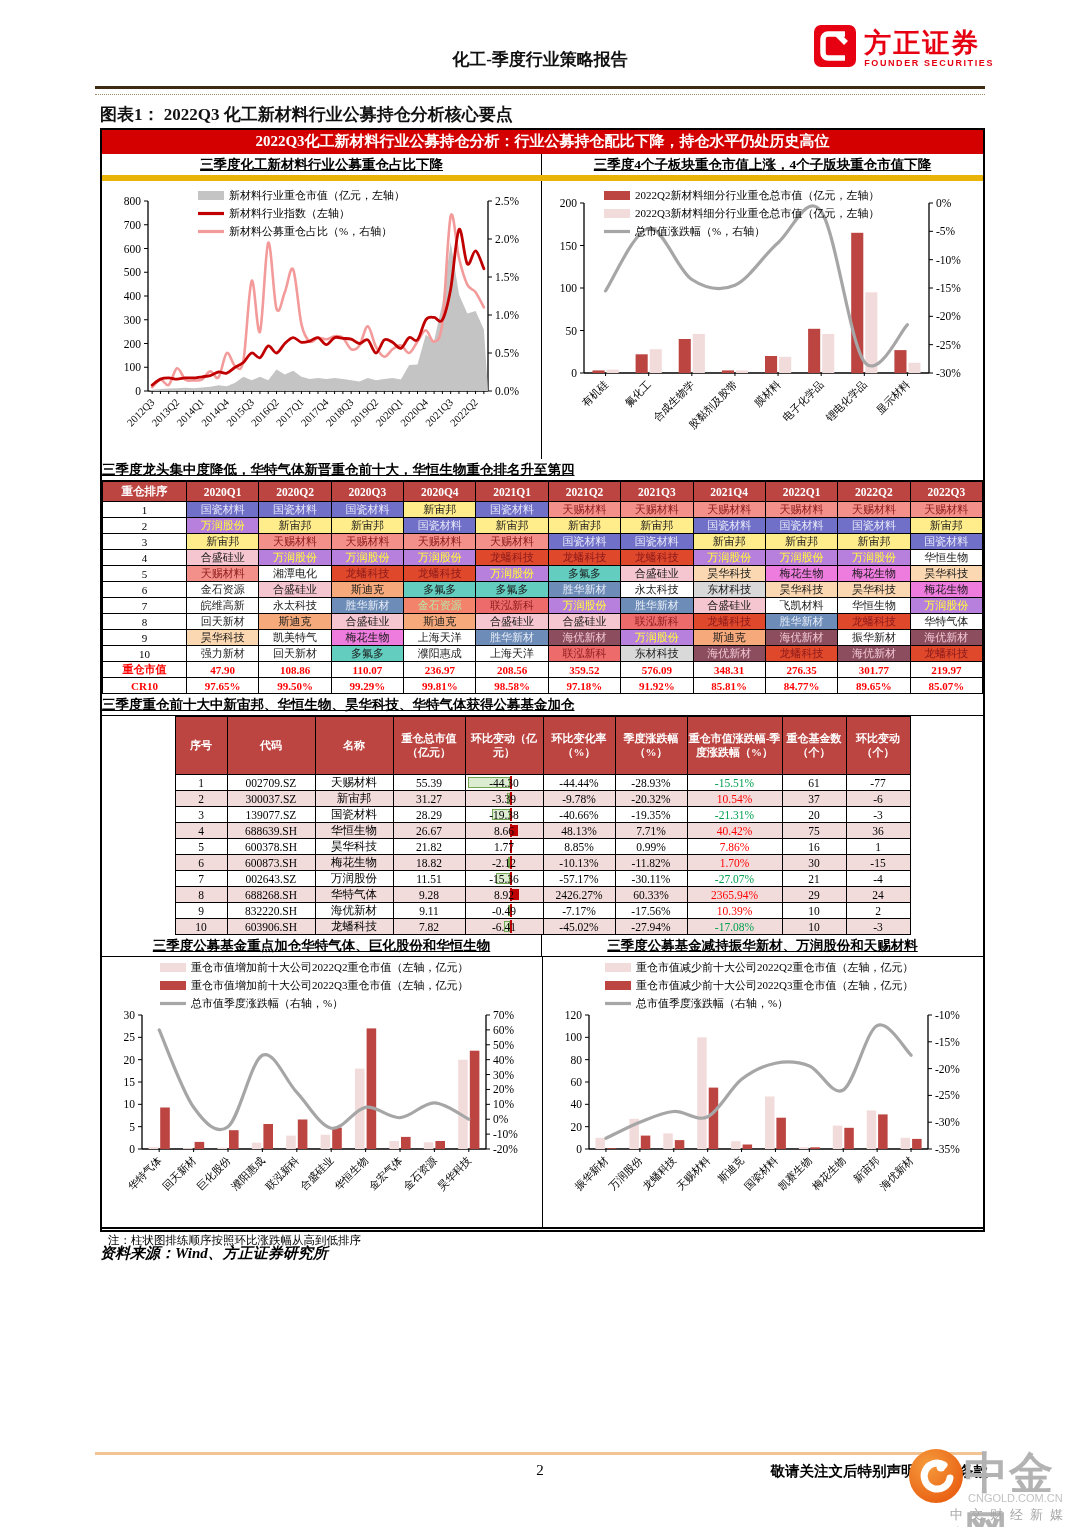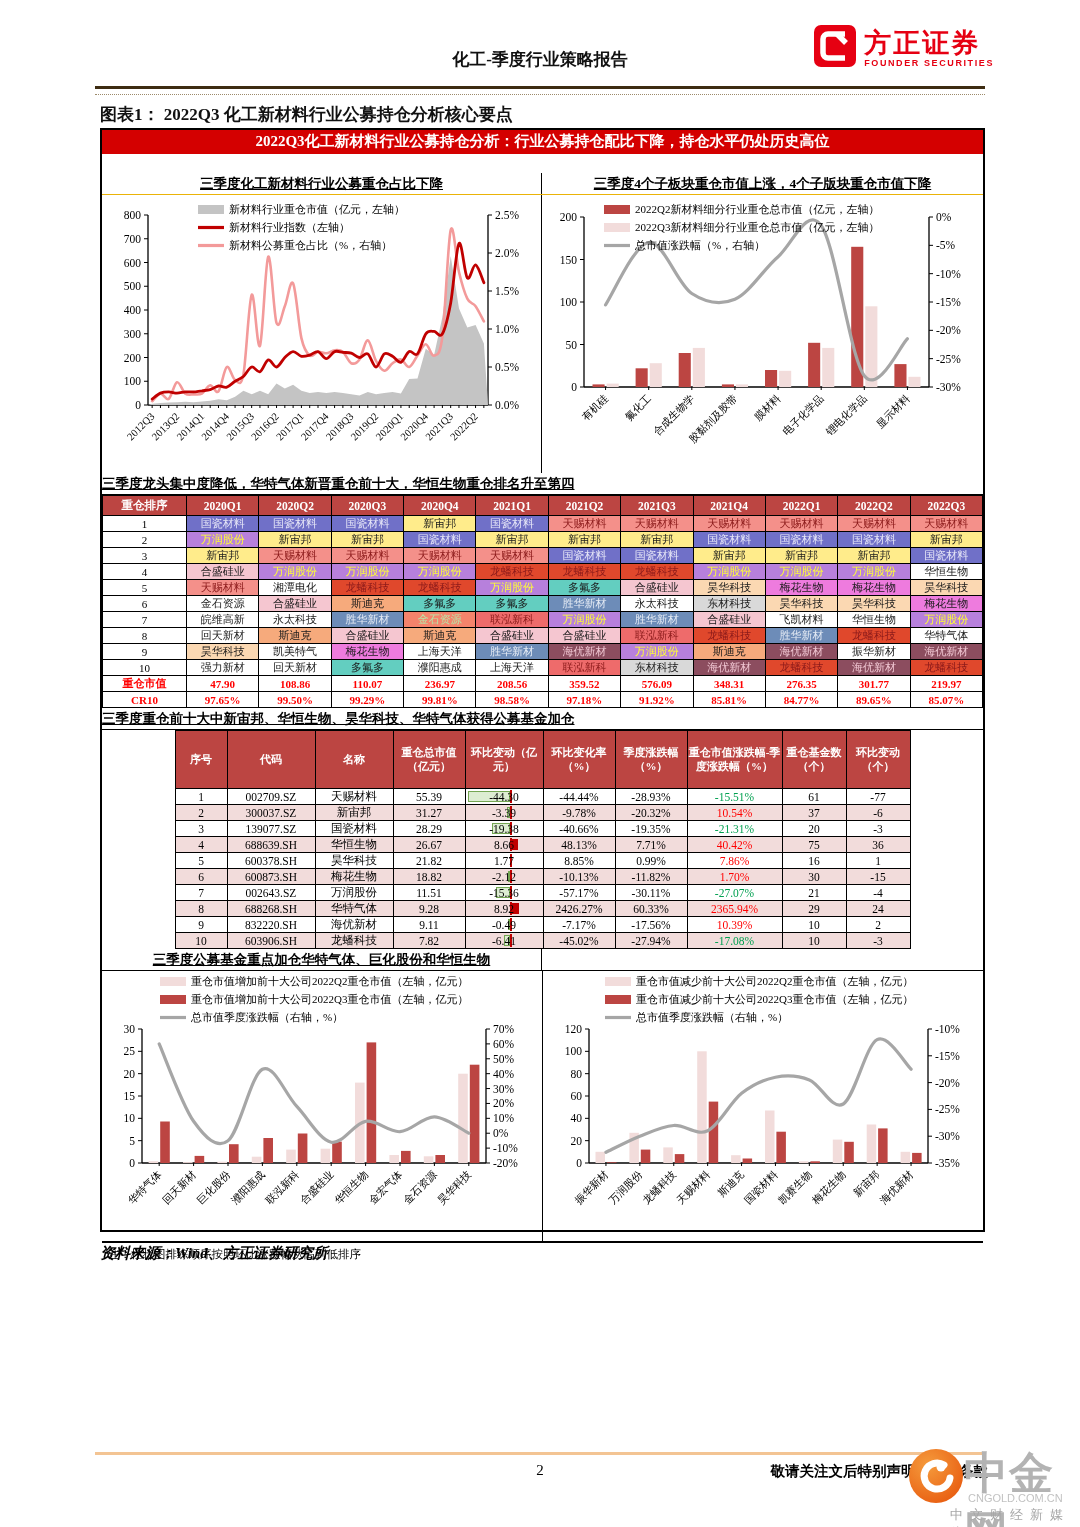--- a/index.html
+++ b/index.html
@@ -10,21 +10,21 @@
   .logo { position:absolute; top:24px; right:86px; display:flex; align-items:flex-end; gap:7px; }
   .logo-text { display:flex; flex-direction:column; }
   .logo-cn { color:#e60012; font-size:27px; font-weight:bold; letter-spacing:2px; line-height:30px; font-family:"Liberation Sans", sans-serif; }
   .logo-en { color:#e60012; font-size:9px; font-weight:bold; letter-spacing:1.6px; font-family:"Liberation Sans", sans-serif; }
   .rule1 { position:absolute; top:86px; left:95px; right:95px; height:3px; background:#3d2c12; }
   .rule2 { position:absolute; top:94px; left:95px; right:95px; border-top:1.5px dotted #9c8a6a; }
   .fig-caption { position:absolute; top:103px; left:100px; font-size:17px; font-weight:bold; color:#111; }
 
   .figure { position:absolute; top:128px; left:100px; width:885px; height:1104px; border:2px solid #000; display:flex; flex-direction:column; background:#fff; }
   .banner { height:24px; background:#d40000; color:#fff; font-weight:bold; font-size:15px; text-align:center; line-height:23px; flex:0 0 auto; }
-  .subhead-row { display:flex; flex:0 0 22px; border-bottom:1px solid #eab308;margin-top:19px; }
+  .subhead-row { display:flex; flex:0 0 22px; border-bottom:6px solid #eab308; }
   .subhead-row .sh { font-size:13.5px; font-weight:bold; text-align:center; line-height:21px; text-decoration:underline; }
   .sh-l { flex:0 0 440px; border-right:1px solid #000; }
   .sh-r { flex:1; }
   .charts-row { display:flex; flex:0 0 auto; }
   .chart-cell-l { flex:0 0 440px; border-right:1px solid #000; }
   .chart-cell-r { flex:1; }
   svg text { font-family:"Liberation Serif", serif; fill:#000; }
 
   .section-title { flex:0 0 22px; border-bottom:1px solid #000; text-align:left; font-size:13.5px; font-weight:bold; line-height:21px; text-decoration:underline; }
   .bsub-row { display:flex; flex:0 0 22px; border-bottom:1px solid #000; }
@@ -599,20 +599,21 @@
               <td style="color:#00a050">-17.08%</td>
               <td>10</td>
               <td>-3</td>
             </tr>
           </tbody>
         </table>
     </div>
 
     <div class="bsub-row">
       <div class="sh sh-l" style="font-size:13.5px;font-weight:bold;text-align:center;line-height:21px;text-decoration:underline;">三季度公募基金重点加仓华特气体、巨化股份和华恒生物</div>
+      <div class="sh sh-r" style="font-size:13.5px;font-weight:bold;text-align:center;line-height:21px;text-decoration:underline;">三季度公募基金减持振华新材、万润股份和天赐材料</div>
     </div>
 
     <div class="charts-row">
       <div class="chart-cell-l">
         <svg id="chart2" width="440" height="266" viewBox="0 0 440 266">
             <line x1="40" y1="58" x2="40" y2="192" stroke="#000" stroke-width="1.3"></line>
             <line x1="384" y1="58" x2="384" y2="192" stroke="#000" stroke-width="1.3"></line>
             <line x1="40" y1="192" x2="384" y2="192" stroke="#000" stroke-width="1.3"></line>
             <line x1="36" y1="192" x2="40" y2="192" stroke="#000"></line>
             <text x="33" y="196" text-anchor="end" font-size="11.5">0</text>

